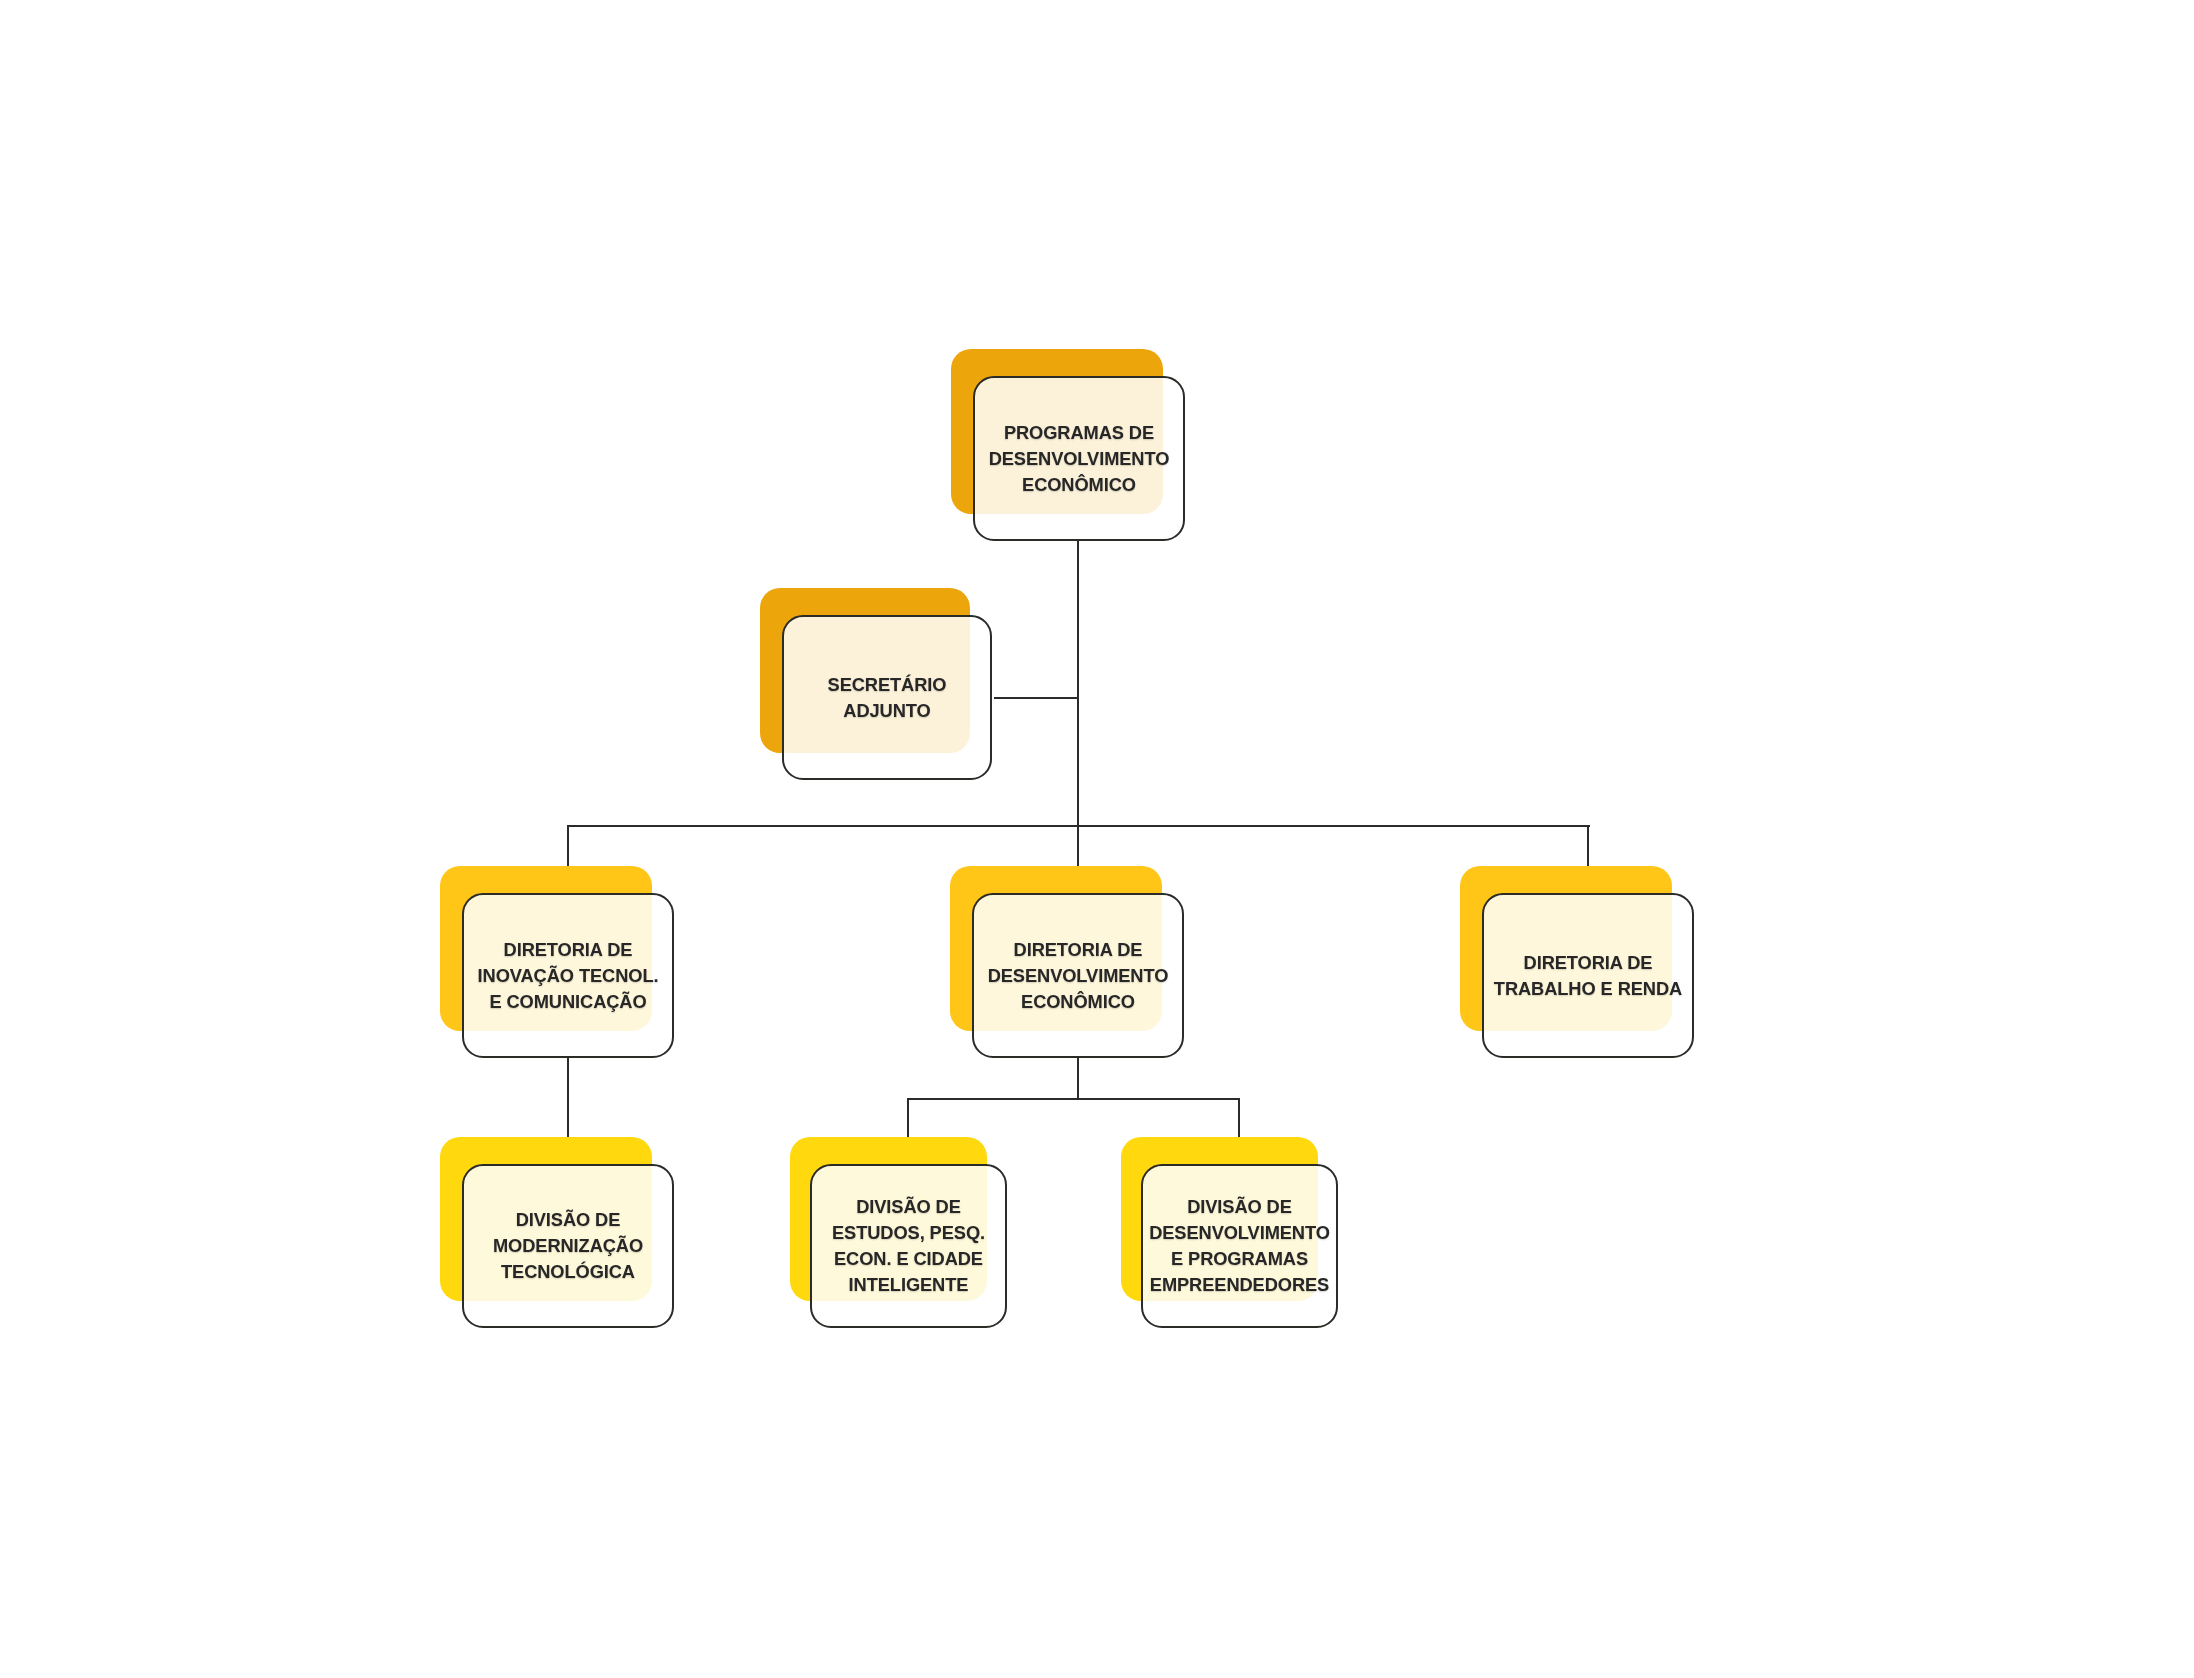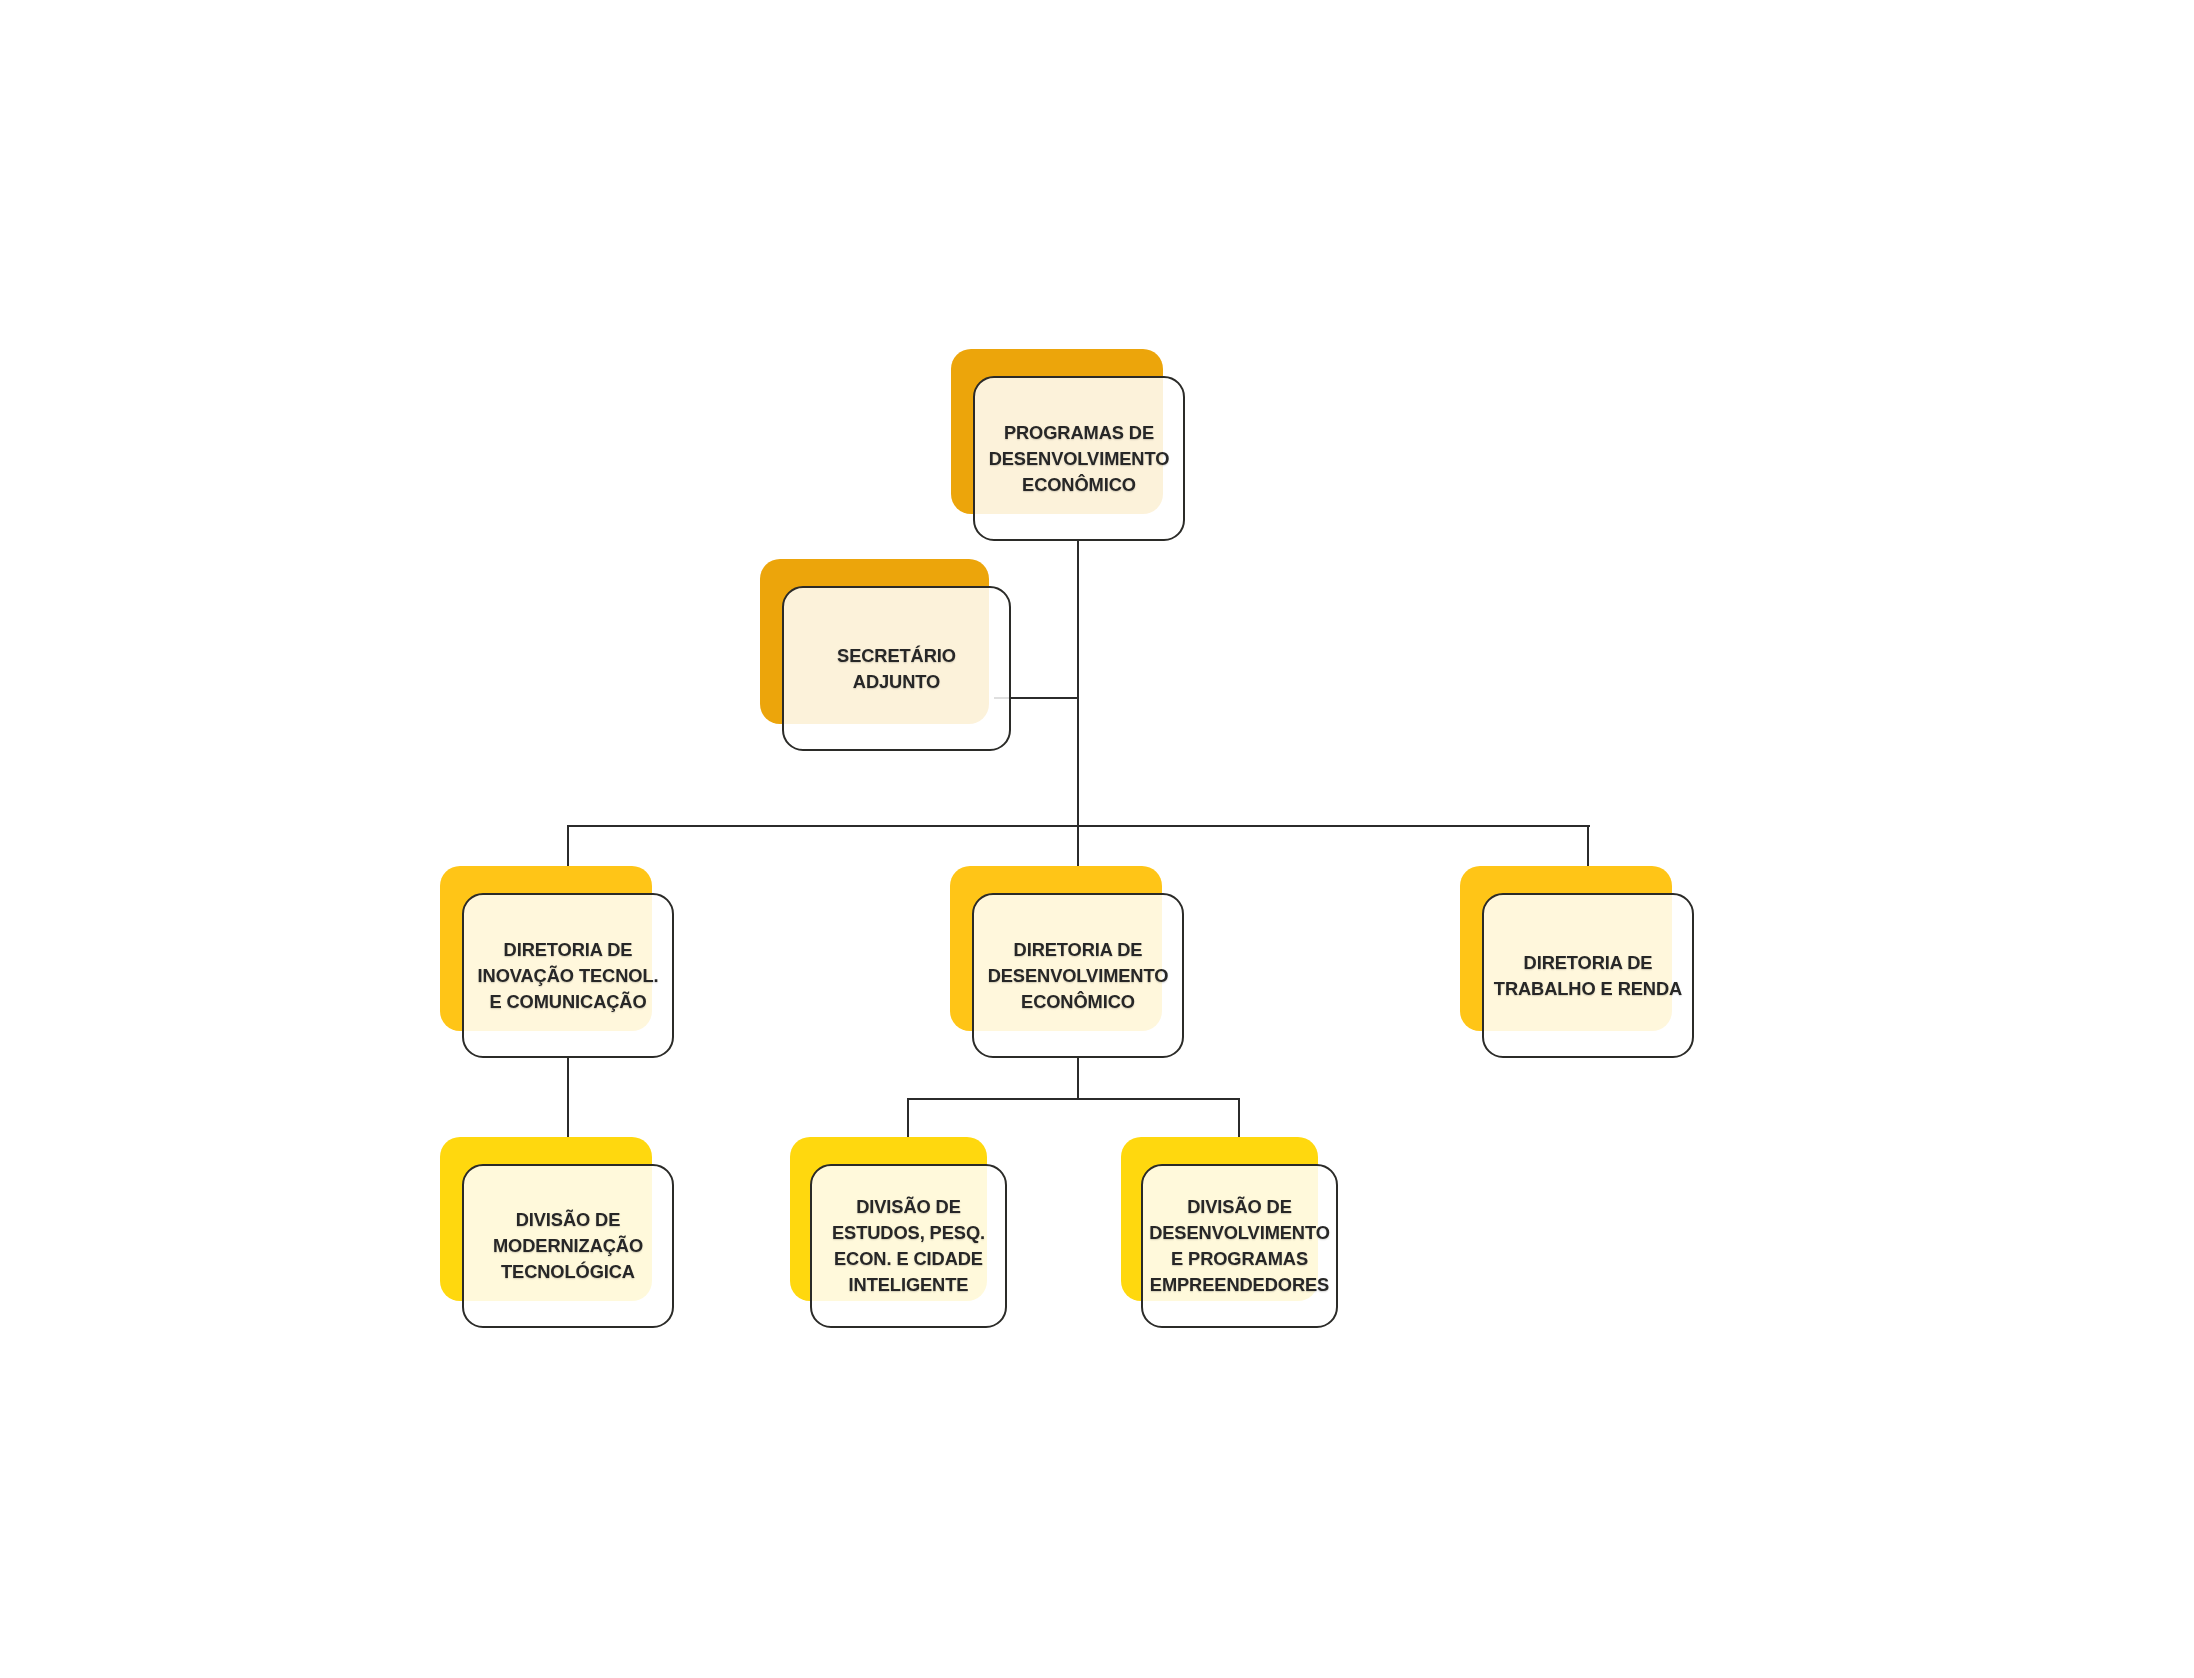--- a/index.html
+++ b/index.html
@@ -58,21 +58,21 @@
 
   <div class="node" style="left:973px;top:376px;width:212px;height:165px">
     <div class="shadow" style="background-color: rgb(236, 165, 11);"></div>
     <div class="box">
       <span class="label">PROGRAMAS DE
 DESENVOLVIMENTO
 ECONÔMICO</span>
     </div>
   </div>
 
-  <div class="node" style="left:782px;top:586px;width:229px;height:165px">
+  <div class="node" style="left:782px;top:615px;width:210px;height:165px">
     <div class="shadow" style="background-color: rgb(236, 165, 11);"></div>
     <div class="box">
       <span class="label">SECRETÁRIO
 ADJUNTO</span>
     </div>
   </div>
 
   <div class="node" style="left:462px;top:893px;width:212px;height:165px">
     <div class="shadow" style="background-color: rgb(255, 197, 23);"></div>
     <div class="box">

